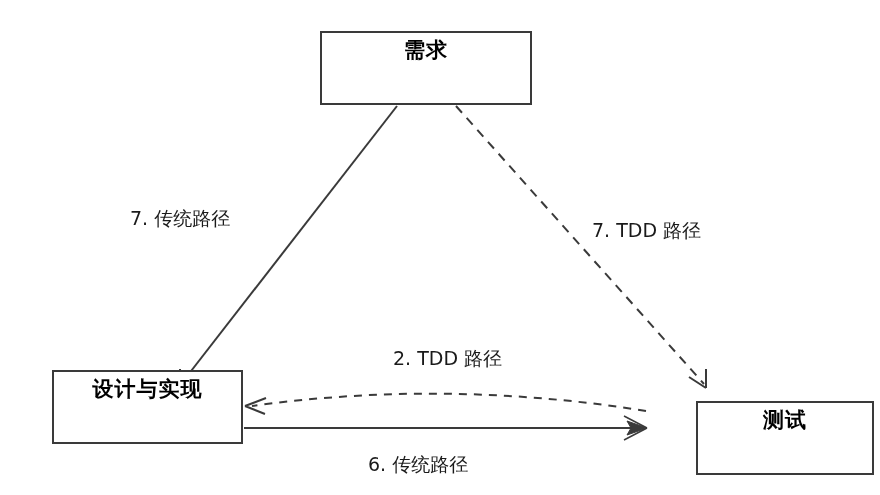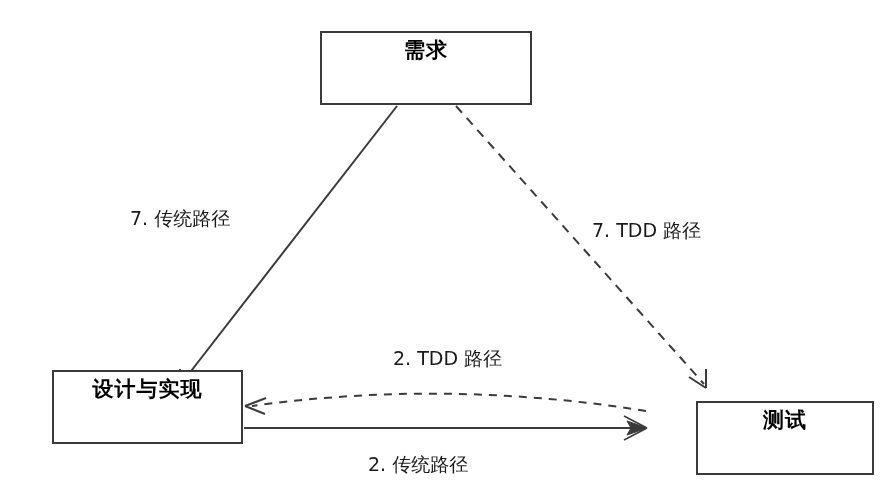--- a/index.html
+++ b/index.html
@@ -129,15 +129,15 @@
     <span class="node-label">设计与实现</span>
   </div>
 
   <div class="node-box" id="node-test">
     <span class="node-label">测试</span>
   </div>
 
   <div class="edge-label" id="label-traditional-1">7. 传统路径</div>
   <div class="edge-label" id="label-tdd-1">7. TDD 路径</div>
   <div class="edge-label" id="label-tdd-2">2. TDD 路径</div>
-  <div class="edge-label" id="label-traditional-2">2. 传统路径</div>
+  <div class="edge-label" id="label-traditional-2">6. 传统路径</div>
 
 </div>
 
 </body></html>

